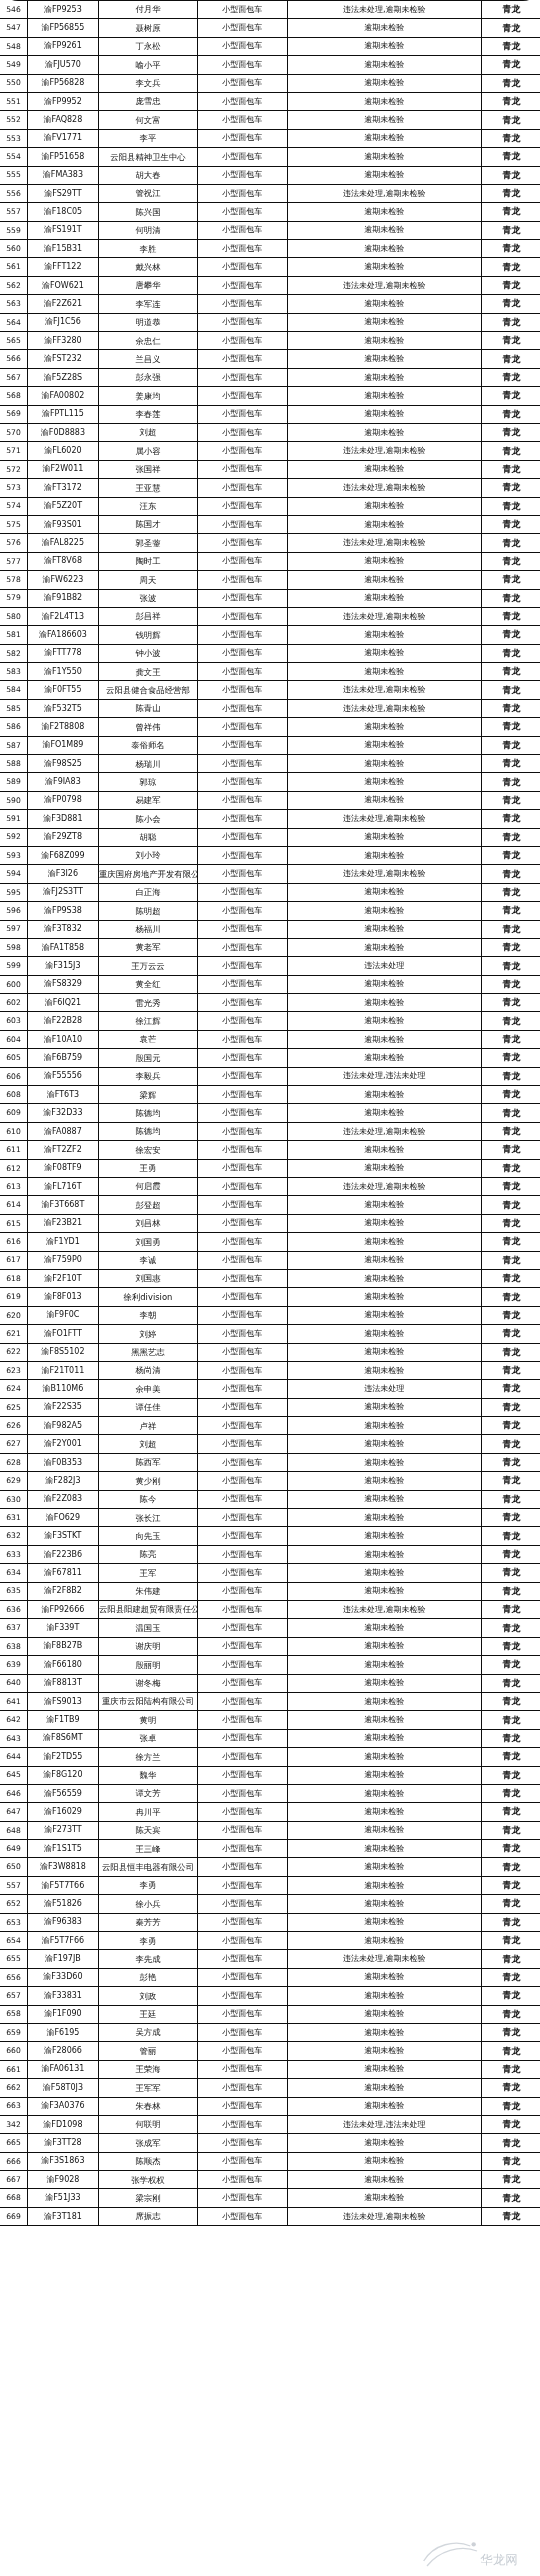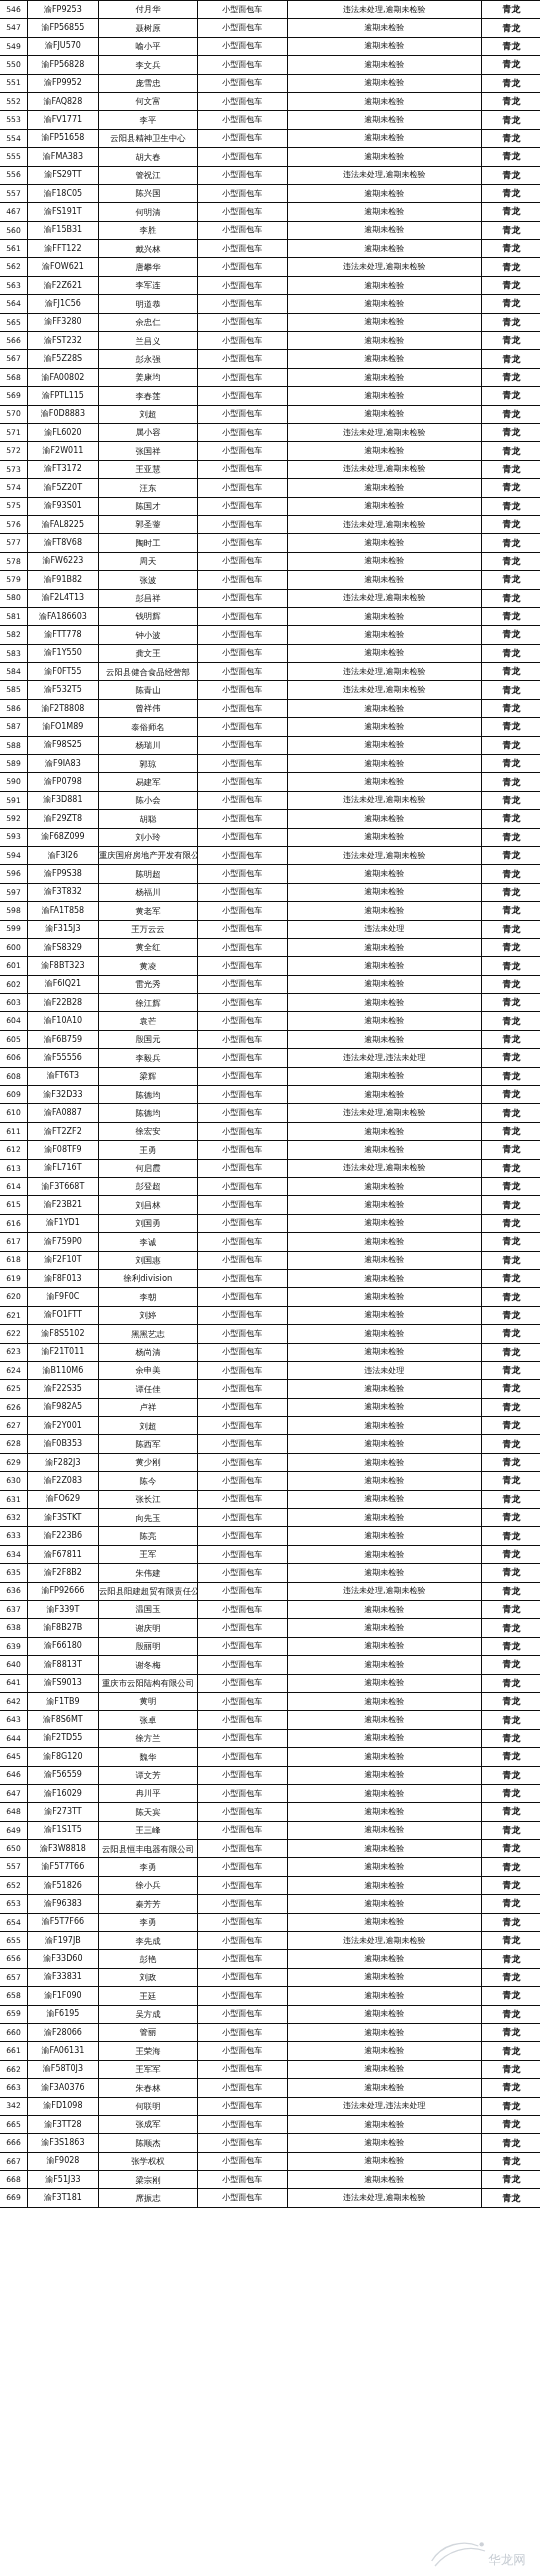--- a/index.html
+++ b/index.html
@@ -1,26 +1,26 @@
 <!DOCTYPE html>
 <html style="font-size:13.5px"><head>
 <meta charset="utf-8">
 <style>
   html,body{margin:0;padding:0;background:#ffffff;}
   body{font-family:"DejaVu Sans","Liberation Sans",sans-serif;}
-  #page{width:541px;height:2576px;position:relative;background:#fff;overflow:hidden;}
+  #page{width:541px;height:2576px;position:relative;background:#fff;overflow:hidden;border-radius:18px;}
   table{border-collapse:collapse;width:541px;table-layout:fixed;}
   td{border:0.8px solid #0d0d0d;font-size:8px;line-height:1;padding:0;height:17.4px;color:#111;text-align:center;vertical-align:middle;white-space:nowrap;overflow:hidden;}
   td.idx{width:20px;font-size:7.6px;border-left:none;}
   td.plate{width:52px;font-size:8px;}
   td.name{width:73px;font-size:8.4px;}
   td.vtype{width:66px;font-size:8px;}
   td.reason{width:144px;font-size:8px;}
   td.org{width:44px;font-size:9px;font-weight:bold;border-right:none;}
-  .wm{position:absolute;right:12px;bottom:5px;width:103px;height:35px;pointer-events:none;opacity:.92;}
+  .wm{position:absolute;right:20px;bottom:5px;width:103px;height:35px;pointer-events:none;opacity:.92;}
   .wm svg{display:block;}
 </style>
 </head>
 <body>
 
 <div id="page">
   <table>
     <tbody>
         <tr>
           <td class="idx">546</td>
@@ -32,20 +32,28 @@
         </tr>
         <tr>
           <td class="idx">547</td>
           <td class="plate">渝FP56855</td>
           <td class="name">聂树原</td>
           <td class="vtype">小型面包车</td>
           <td class="reason">逾期未检验</td>
           <td class="org">青龙</td>
         </tr>
         <tr>
+          <td class="idx">548</td>
+          <td class="plate">渝FP9261</td>
+          <td class="name">丁永松</td>
+          <td class="vtype">小型面包车</td>
+          <td class="reason">逾期未检验</td>
+          <td class="org">青龙</td>
+        </tr>
+        <tr>
           <td class="idx">549</td>
           <td class="plate">渝FJU570</td>
           <td class="name">喻小平</td>
           <td class="vtype">小型面包车</td>
           <td class="reason">逾期未检验</td>
           <td class="org">青龙</td>
         </tr>
         <tr>
           <td class="idx">550</td>
           <td class="plate">渝FP56828</td>
@@ -104,21 +112,21 @@
         </tr>
         <tr>
           <td class="idx">557</td>
           <td class="plate">渝F18C05</td>
           <td class="name">陈兴国</td>
           <td class="vtype">小型面包车</td>
           <td class="reason">逾期未检验</td>
           <td class="org">青龙</td>
         </tr>
         <tr>
-          <td class="idx">467</td>
+          <td class="idx">559</td>
           <td class="plate">渝FS191T</td>
           <td class="name">何明清</td>
           <td class="vtype">小型面包车</td>
           <td class="reason">逾期未检验</td>
           <td class="org">青龙</td>
         </tr>
         <tr>
           <td class="idx">560</td>
           <td class="plate">渝F15B31</td>
           <td class="name">李胜</td>
@@ -392,20 +400,28 @@
         </tr>
         <tr>
           <td class="idx">594</td>
           <td class="plate">渝F3I26</td>
           <td class="name">重庆国府房地产开发有限公司</td>
           <td class="vtype">小型面包车</td>
           <td class="reason">违法未处理,逾期未检验</td>
           <td class="org">青龙</td>
         </tr>
         <tr>
+          <td class="idx">595</td>
+          <td class="plate">渝FJ2S3TT</td>
+          <td class="name">白正海</td>
+          <td class="vtype">小型面包车</td>
+          <td class="reason">逾期未检验</td>
+          <td class="org">青龙</td>
+        </tr>
+        <tr>
           <td class="idx">596</td>
           <td class="plate">渝FP9S38</td>
           <td class="name">陈明超</td>
           <td class="vtype">小型面包车</td>
           <td class="reason">逾期未检验</td>
           <td class="org">青龙</td>
         </tr>
         <tr>
           <td class="idx">597</td>
           <td class="plate">渝F3T832</td>
@@ -427,28 +443,20 @@
           <td class="plate">渝F315J3</td>
           <td class="name">王万云云</td>
           <td class="vtype">小型面包车</td>
           <td class="reason">违法未处理</td>
           <td class="org">青龙</td>
         </tr>
         <tr>
           <td class="idx">600</td>
           <td class="plate">渝FS8329</td>
           <td class="name">黄全红</td>
-          <td class="vtype">小型面包车</td>
-          <td class="reason">逾期未检验</td>
-          <td class="org">青龙</td>
-        </tr>
-        <tr>
-          <td class="idx">601</td>
-          <td class="plate">渝F8BT323</td>
-          <td class="name">黄凌</td>
           <td class="vtype">小型面包车</td>
           <td class="reason">逾期未检验</td>
           <td class="org">青龙</td>
         </tr>
         <tr>
           <td class="idx">602</td>
           <td class="plate">渝F6IQ21</td>
           <td class="name">雷光秀</td>
           <td class="vtype">小型面包车</td>
           <td class="reason">逾期未检验</td>

